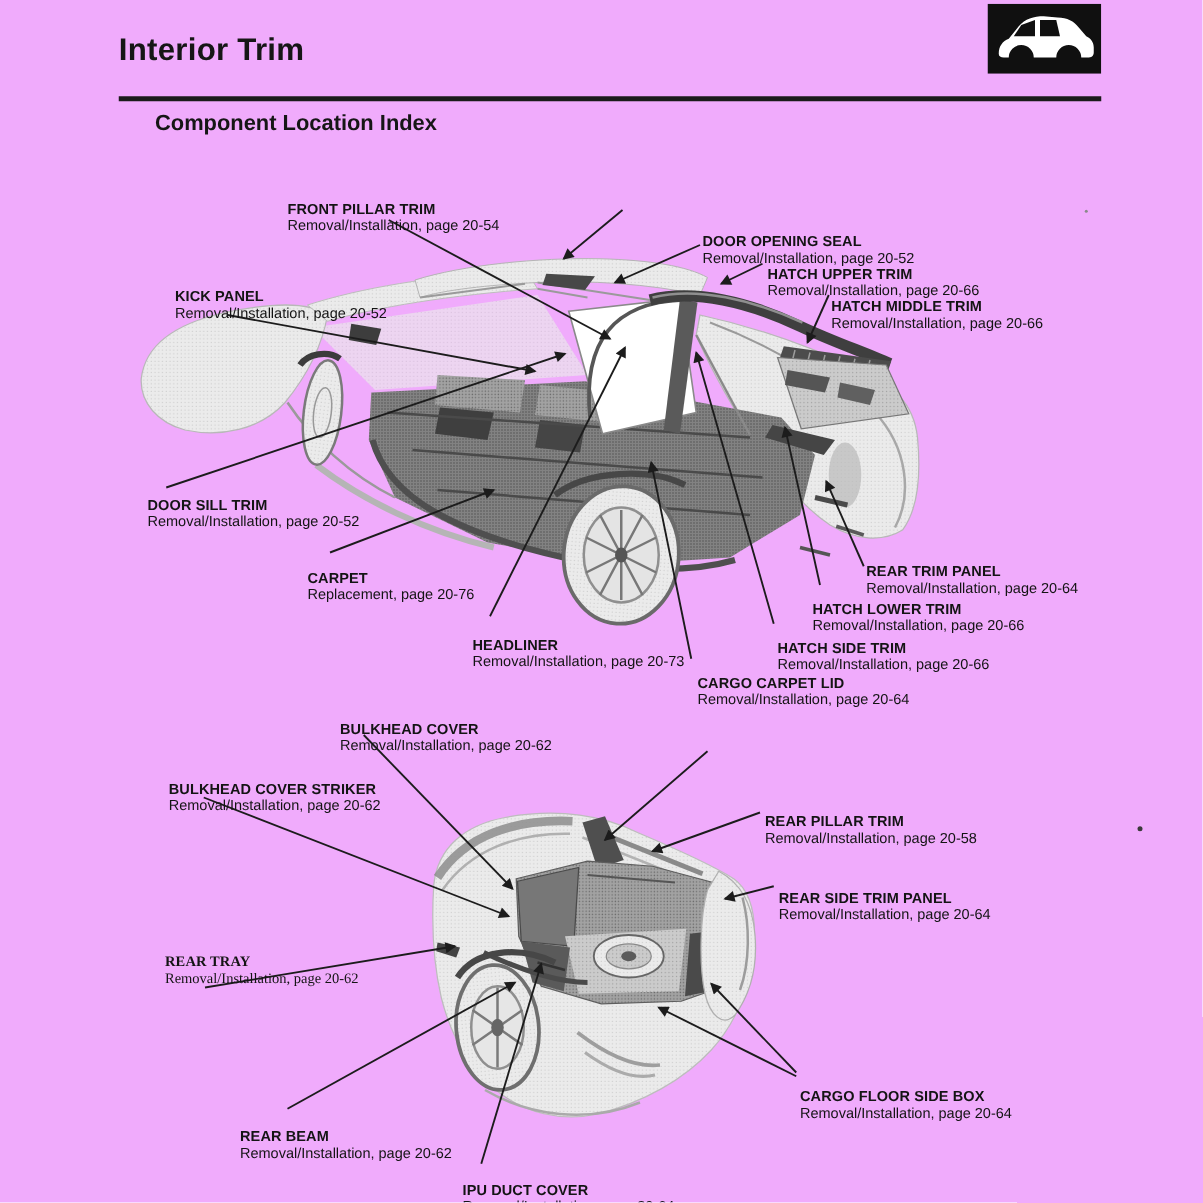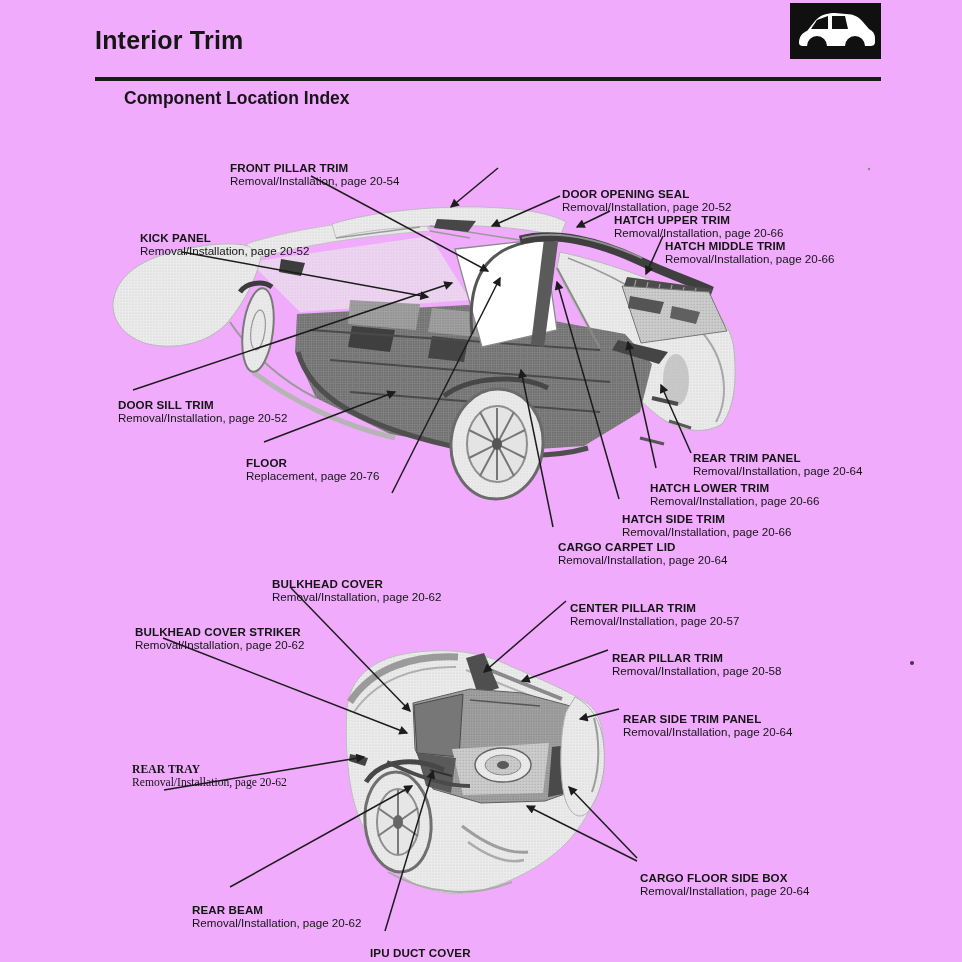--- a/index.html
+++ b/index.html
@@ -200,22 +200,26 @@
     </div>
       <div class="comp-label" style="left: 140px; top: 220px;">
       <div class="t">KICK PANEL</div>
       <div class="d">Removal/Installation, page 20-52</div>
     </div>
       <div class="comp-label" style="left: 118px; top: 387px;">
       <div class="t">DOOR SILL TRIM</div>
       <div class="d">Removal/Installation, page 20-52</div>
     </div>
       <div class="comp-label" style="left: 246px; top: 445px;">
-      <div class="t">FLOOR</div>
+      <div class="t">CARPET</div>
       <div class="d">Replacement, page 20-76</div>
+    </div>
+      <div class="comp-label" style="left: 378px; top: 499px;">
+      <div class="t">HEADLINER</div>
+      <div class="d">Removal/Installation, page 20-73</div>
     </div>
       <div class="comp-label" style="left: 693px; top: 440px;">
       <div class="t">REAR TRIM PANEL</div>
       <div class="d">Removal/Installation, page 20-64</div>
     </div>
       <div class="comp-label" style="left: 650px; top: 470px;">
       <div class="t">HATCH LOWER TRIM</div>
       <div class="d">Removal/Installation, page 20-66</div>
     </div>
       <div class="comp-label" style="left: 622px; top: 501px;">
@@ -226,24 +230,20 @@
       <div class="t">CARGO CARPET LID</div>
       <div class="d">Removal/Installation, page 20-64</div>
     </div>
       <div class="comp-label" style="left: 272px; top: 566px;">
       <div class="t">BULKHEAD COVER</div>
       <div class="d">Removal/Installation, page 20-62</div>
     </div>
       <div class="comp-label" style="left: 135px; top: 614px;">
       <div class="t">BULKHEAD COVER STRIKER</div>
       <div class="d">Removal/Installation, page 20-62</div>
-    </div>
-      <div class="comp-label" style="left: 570px; top: 590px;">
-      <div class="t">CENTER PILLAR TRIM</div>
-      <div class="d">Removal/Installation, page 20-57</div>
     </div>
       <div class="comp-label" style="left: 612px; top: 640px;">
       <div class="t">REAR PILLAR TRIM</div>
       <div class="d">Removal/Installation, page 20-58</div>
     </div>
       <div class="comp-label" style="left: 623px; top: 701px;">
       <div class="t">REAR SIDE TRIM PANEL</div>
       <div class="d">Removal/Installation, page 20-64</div>
     </div>
       <div class="comp-label" style="left: 132px; top: 752px; font-family: Liberation Serif, serif;">

